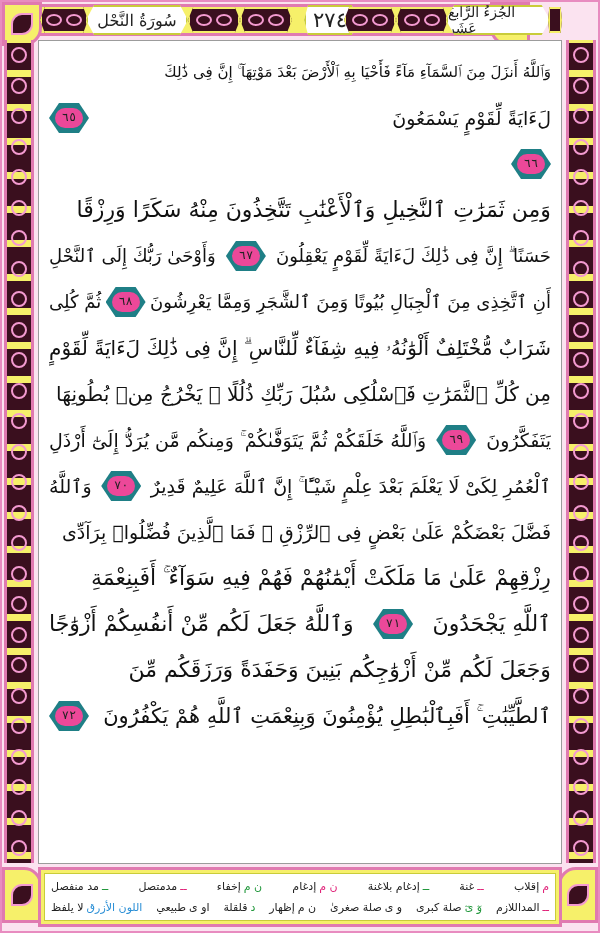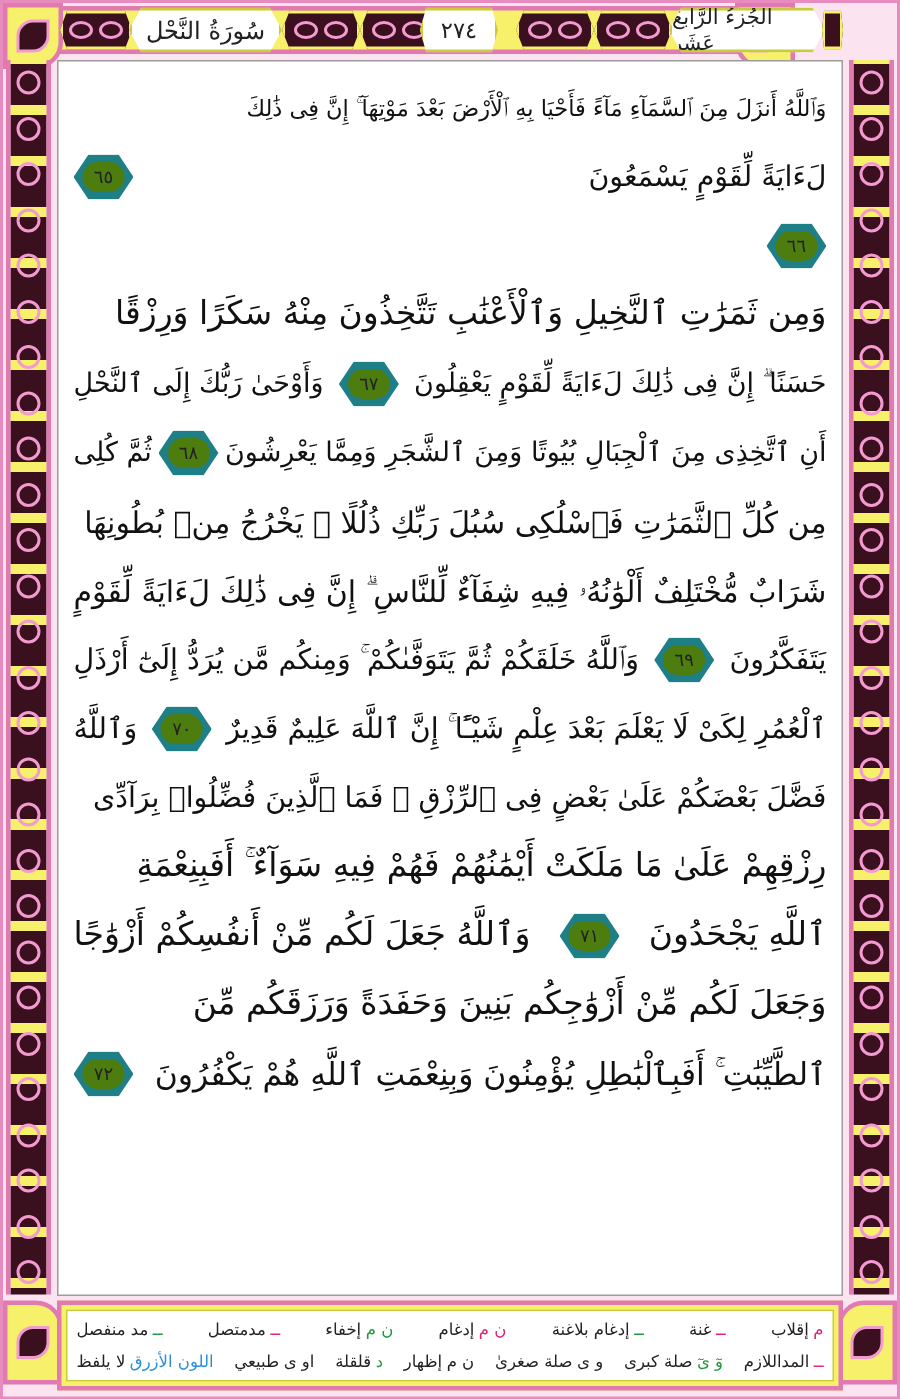--- a/index.html
+++ b/index.html
@@ -104,22 +104,22 @@
   .ayah {
     display:inline-flex; align-items:center; justify-content:center;
     width:40px; height:30px;
     background:#1f7f86;
     clip-path:polygon(25% 0,75% 0,100% 50%,75% 100%,25% 100%,0 50%);
     flex:none;
   }
   .ayah span {
     display:flex; align-items:center; justify-content:center;
     width:28px; height:20px; border-radius:10px;
-    background:#4d7c0f; color:#222; font-size:12px;
-    font-family:Liberation Serif, serif; direction:rtl;
+    background:#ec4899; color:#222; font-size:12px;
+    font-family:Liberation Mono, monospace; direction:rtl;
   }
 
   
   .legend {
     position:absolute; left:38px; right:38px; bottom:6px; height:60px;
     background:#f6f06a;
     border:3px solid #e07ab0; box-sizing:border-box;
     padding:3px;
   }
   .legend-inner {
@@ -155,21 +155,21 @@
     </div>
   <div class="label-box" style="left:86px;width:102px;">سُورَةُ النَّحْل</div>
   <div class="cartouche" style="left:188px;width:52px;">
       <div class="knot"></div>
       <div class="knot"></div>
     </div>
   <div class="cartouche" style="left:240px;width:52px;">
       <div class="knot"></div>
       <div class="knot"></div>
     </div>
-  <div class="label-box" style="left:280px;width:52px;font-size:15px;">٢٧٤</div>
+  <div class="label-box" style="left:304px;width:52px;font-size:21px;">٢٧٤</div>
   <div class="cartouche" style="left:344px;width:52px;">
       <div class="knot"></div>
       <div class="knot"></div>
     </div>
   <div class="cartouche" style="left:396px;width:52px;">
       <div class="knot"></div>
       <div class="knot"></div>
     </div>
   <div class="label-box" style="left:446px;width:104px;font-size:14px;">الجُزءُ الرَّابعَ عَشَر</div>
   <div class="cartouche" style="left:548px;width:14px;"></div>
@@ -261,24 +261,24 @@
         <span class="w">وَأَوْحَىٰ رَبُّكَ إِلَى ٱلنَّحْلِ</span>
       </div>
       <div class="line" style="font-size: 18px;">
         <span class="w">أَنِ ٱتَّخِذِى مِنَ ٱلْجِبَالِ بُيُوتًا وَمِنَ ٱلشَّجَرِ وَمِمَّا يَعْرِشُونَ</span>
         <span class="ayah">
           <span>٦٨</span>
         </span>
         <span class="w">ثُمَّ كُلِى</span>
       </div>
       <div class="line" style="font-size: 20px;">
+        <span class="w">شَرَابٌ مُّخْتَلِفٌ أَلْوَٰنُهُۥ فِيهِ شِفَآءٌ لِّلنَّاسِ ۗ إِنَّ فِى ذَٰلِكَ لَءَايَةً لِّقَوْمٍ</span>
+      </div>
+      <div class="line" style="font-size: 20px;">
         <span class="w">مِن كُلِّ ٱلثَّمَرَٰتِ فَٱسْلُكِى سُبُلَ رَبِّكِ ذُلُلًا ۚ يَخْرُجُ مِنۢ بُطُونِهَا</span>
-      </div>
-      <div class="line" style="font-size: 20px;">
-        <span class="w">شَرَابٌ مُّخْتَلِفٌ أَلْوَٰنُهُۥ فِيهِ شِفَآءٌ لِّلنَّاسِ ۗ إِنَّ فِى ذَٰلِكَ لَءَايَةً لِّقَوْمٍ</span>
       </div>
       <div class="line" style="font-size: 19px;">
         <span class="w">يَتَفَكَّرُونَ</span>
         <span class="ayah">
           <span>٦٩</span>
         </span>
         <span class="w">وَٱللَّهُ خَلَقَكُمْ ثُمَّ يَتَوَفَّىٰكُمْ ۚ وَمِنكُم مَّن يُرَدُّ إِلَىٰٓ أَرْذَلِ</span>
       </div>
       <div class="line" style="font-size: 19px;">
         <span class="w">ٱلْعُمُرِ لِكَىْ لَا يَعْلَمَ بَعْدَ عِلْمٍ شَيْـًٔا ۚ إِنَّ ٱللَّهَ عَلِيمٌ قَدِيرٌ</span>

